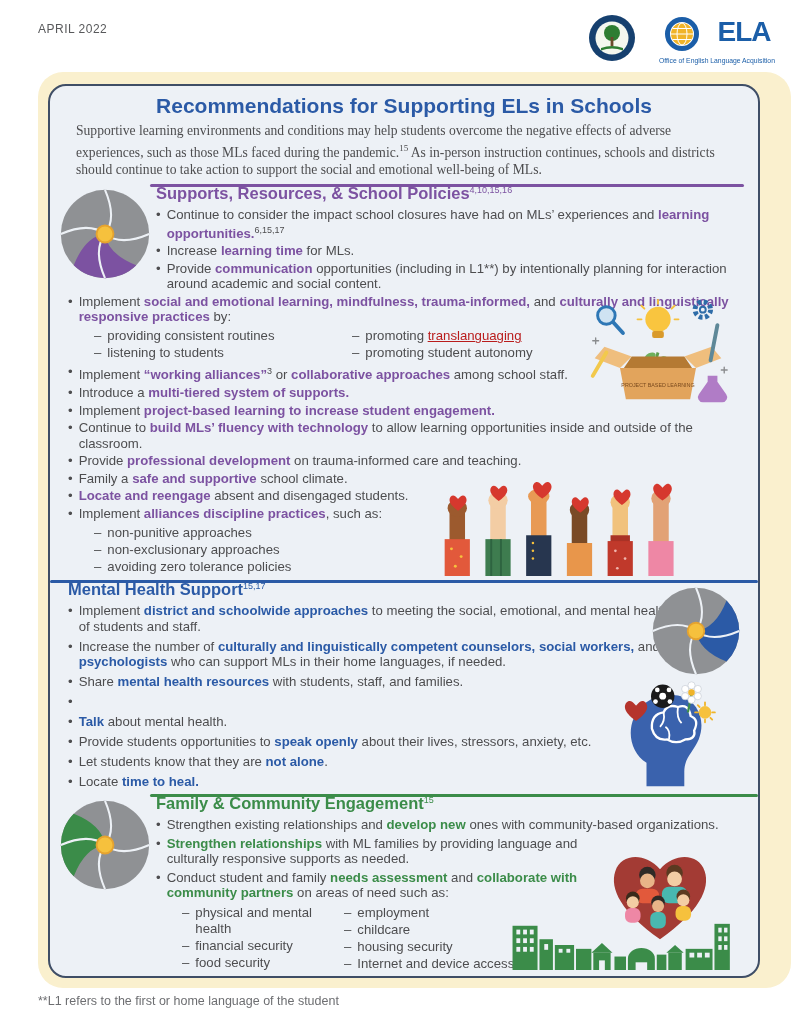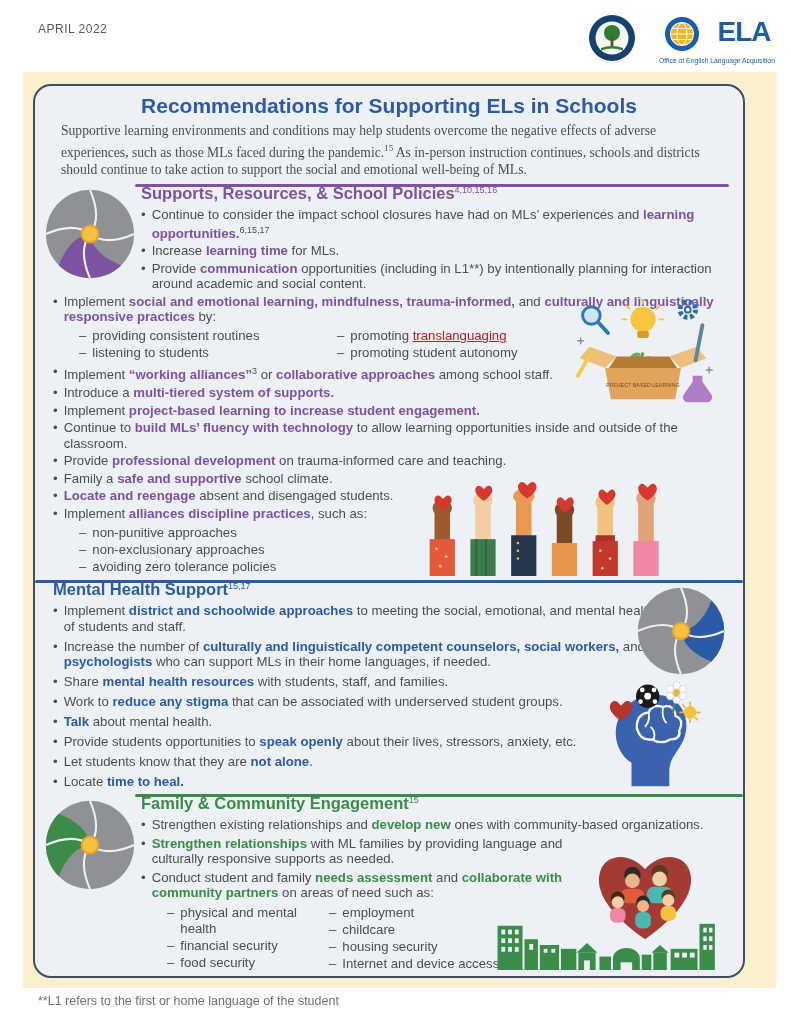--- a/index.html
+++ b/index.html
@@ -6,21 +6,21 @@
   body { background:#fff; font-family:"Liberation Sans", sans-serif; }
   .page { position:relative; width:791px; height:1024px; background:#fff; overflow:hidden; }
 
   .date { position:absolute; left:38px; top:22px; font-size:12px; color:#58595B; letter-spacing:.5px; }
   .seal { position:absolute; left:588px; top:14px; width:48px; height:48px; }
   .oela { position:absolute; left:656px; top:16px; width:122px; text-align:center; }
   .oela-row { display:flex; align-items:flex-start; justify-content:center; gap:18px; }
   .oela-ela { font-size:28px; font-weight:bold; color:#1B5EA8; letter-spacing:-1px; }
   .oela-sub { font-size:6.8px; color:#1B5EA8; margin-top:1px; }
 
-  .band { position:absolute; left:23px; top:72px; width:753px; height:916px; background:#FAF0CE; }
+  .band { position:absolute; left:38px; top:72px; width:753px; height:916px; background:#FAF0CE;border-radius:25px; }
   .card { position:absolute; left:10px; top:12px; width:712px; height:894px; background:#EDF1F6;
           border:2px solid #3F4E66; border-radius:18px; overflow:hidden; }
 
   .title { text-align:center; margin-top:8px; font-size:21px; font-weight:bold; color:#2B5AA6; }
   .intro { margin:4px 26px 6px 26px; font-size:13.6px; line-height:17.5px; color:#4D4D4F;font-family:Liberation Serif, serif; }
 
   .sec { position:relative; padding-top:0; }
   .divider { position:absolute; top:0; height:3px; border-radius:2px; }
   .sec-supports .divider { left:100px; right:14px; background:#7C52A1; }
   .sec-mental .divider { left:0; right:0; background:#2B5AA6; }
@@ -336,21 +336,20 @@
             <div class="bullet">
               <span class="bmark">•</span>
               <span class="btxt"><span>Increase the number of </span><span class="em">culturally and linguistically competent counselors, social workers,</span><span> and </span><span class="em">school psychologists</span><span> who can support MLs in their home languages, if needed.</span></span>
             </div>
             <div class="bullet">
               <span class="bmark">•</span>
               <span class="btxt"><span>Share </span><span class="em">mental health resources</span><span> with students, staff, and families.</span></span>
             </div>
             <div class="bullet">
               <span class="bmark">•</span>
-              <span class="btxt"><span>Work to </span><span class="em">reduce any stigma</span><span> that can be associated with underserved student groups.</span></span>
             </div>
             <div class="bullet">
               <span class="bmark">•</span>
               <span class="btxt"><span class="em">Talk</span><span> about mental health.</span></span>
             </div>
             <div class="bullet">
               <span class="bmark">•</span>
               <span class="btxt"><span>Provide students opportunities to </span><span class="em">speak openly</span><span> about their lives, stressors, anxiety, etc.</span></span>
             </div>
             <div class="bullet">

